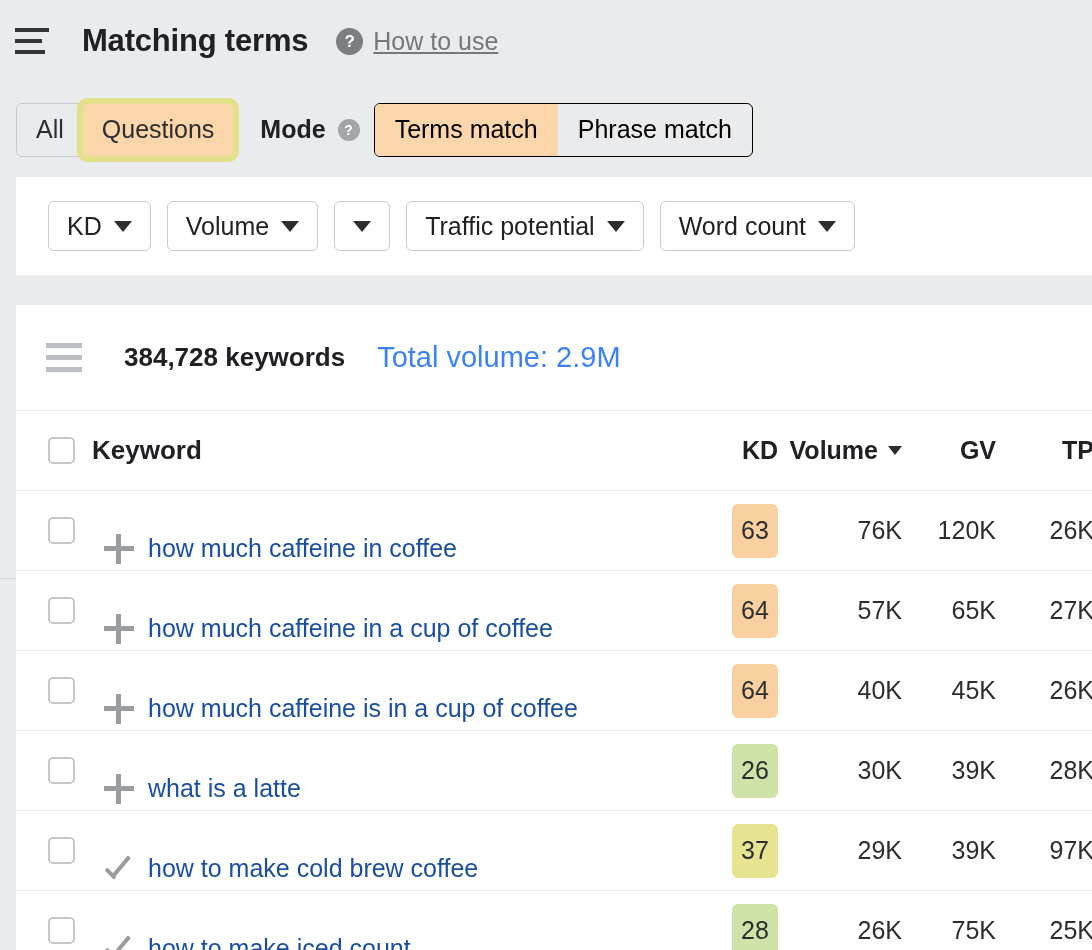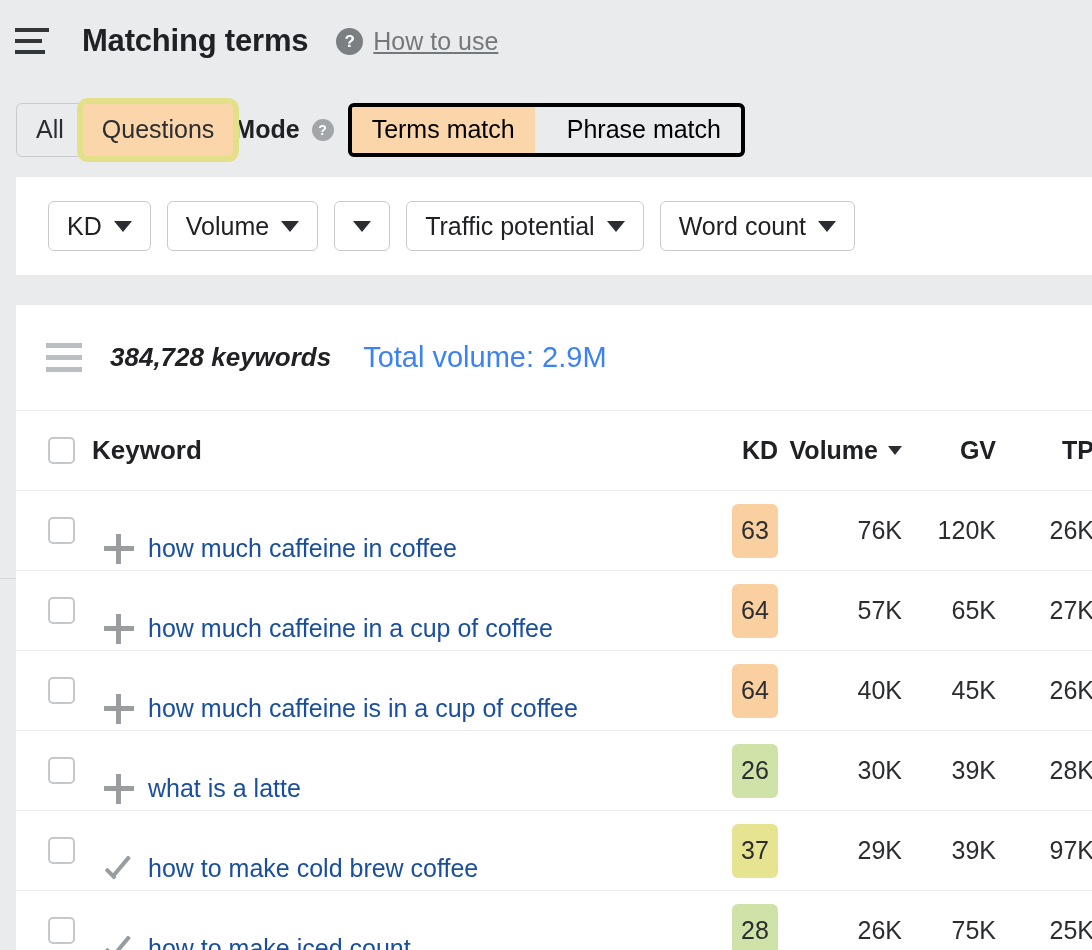--- a/index.html
+++ b/index.html
@@ -68,25 +68,25 @@
     background: #fbd6ab; border-radius: 5px;
   }
   .highlight-ring {
     position: relative;
     outline: 6px solid #e4e08a;
     border-radius: 8px;
     z-index: 3;
   }
   .mode-label {
     font-size: 25px; font-weight: bold; color: #202124;
-    margin-right: 12px; white-space: nowrap;
+    margin-left: 26px; margin-right: 12px; white-space: nowrap;
   }
   .mode-seg {
     display: flex; height: 54px; margin-left: 14px;
-    border: 4px solid #000000; border-radius: 6px; overflow: hidden; gap: 12px;
+    border: 1px solid #000000; border-radius: 6px; overflow: hidden;
   }
   .mode-seg .segbtn { font-size: 25px; padding: 0 20px; display:flex; align-items:center; }
   .mode-seg .segbtn.active { background: #fbd6ab; border-radius: 0; }
 
   
   .filterbar {
     position: absolute; left: 16px; top: 177px;
     width: 1100px; height: 98px; background: #fff;
     display: flex; align-items: center; padding-left: 32px; gap: 16px;
   }
@@ -113,21 +113,21 @@
   .panel-head {
     height: 105px; display: flex; align-items: center; padding-left: 30px;
   }
   .listicon { width: 36px; display: flex; flex-direction: column; gap: 7px; cursor: pointer; }
   .listicon i { display:block; height: 5px; background: #bcbfc2; }
   .listicon i:nth-child(1) { width: 36px; }
   .listicon i:nth-child(2) { width: 36px; }
   .listicon i:nth-child(3) { width: 36px; }
   .kw-count {
     font-size: 26px; font-weight: bold; color: #202124;
-    margin-left: 28px; white-space: nowrap; font-style: italic;
+    margin-left: 42px; white-space: nowrap;
   }
   .total-vol {
     font-size: 29px; color: #3b82f6; margin-left: 32px; white-space: nowrap;
   }
 
   table.kwtable { width: 1100px; border-collapse: collapse; table-layout: fixed; }
   table.kwtable th, table.kwtable td {
     border-top: 1px solid #e8e9ea; padding: 0; height: 80px; vertical-align: middle;
   }
   th.c-check, td.c-check { width: 76px; }

